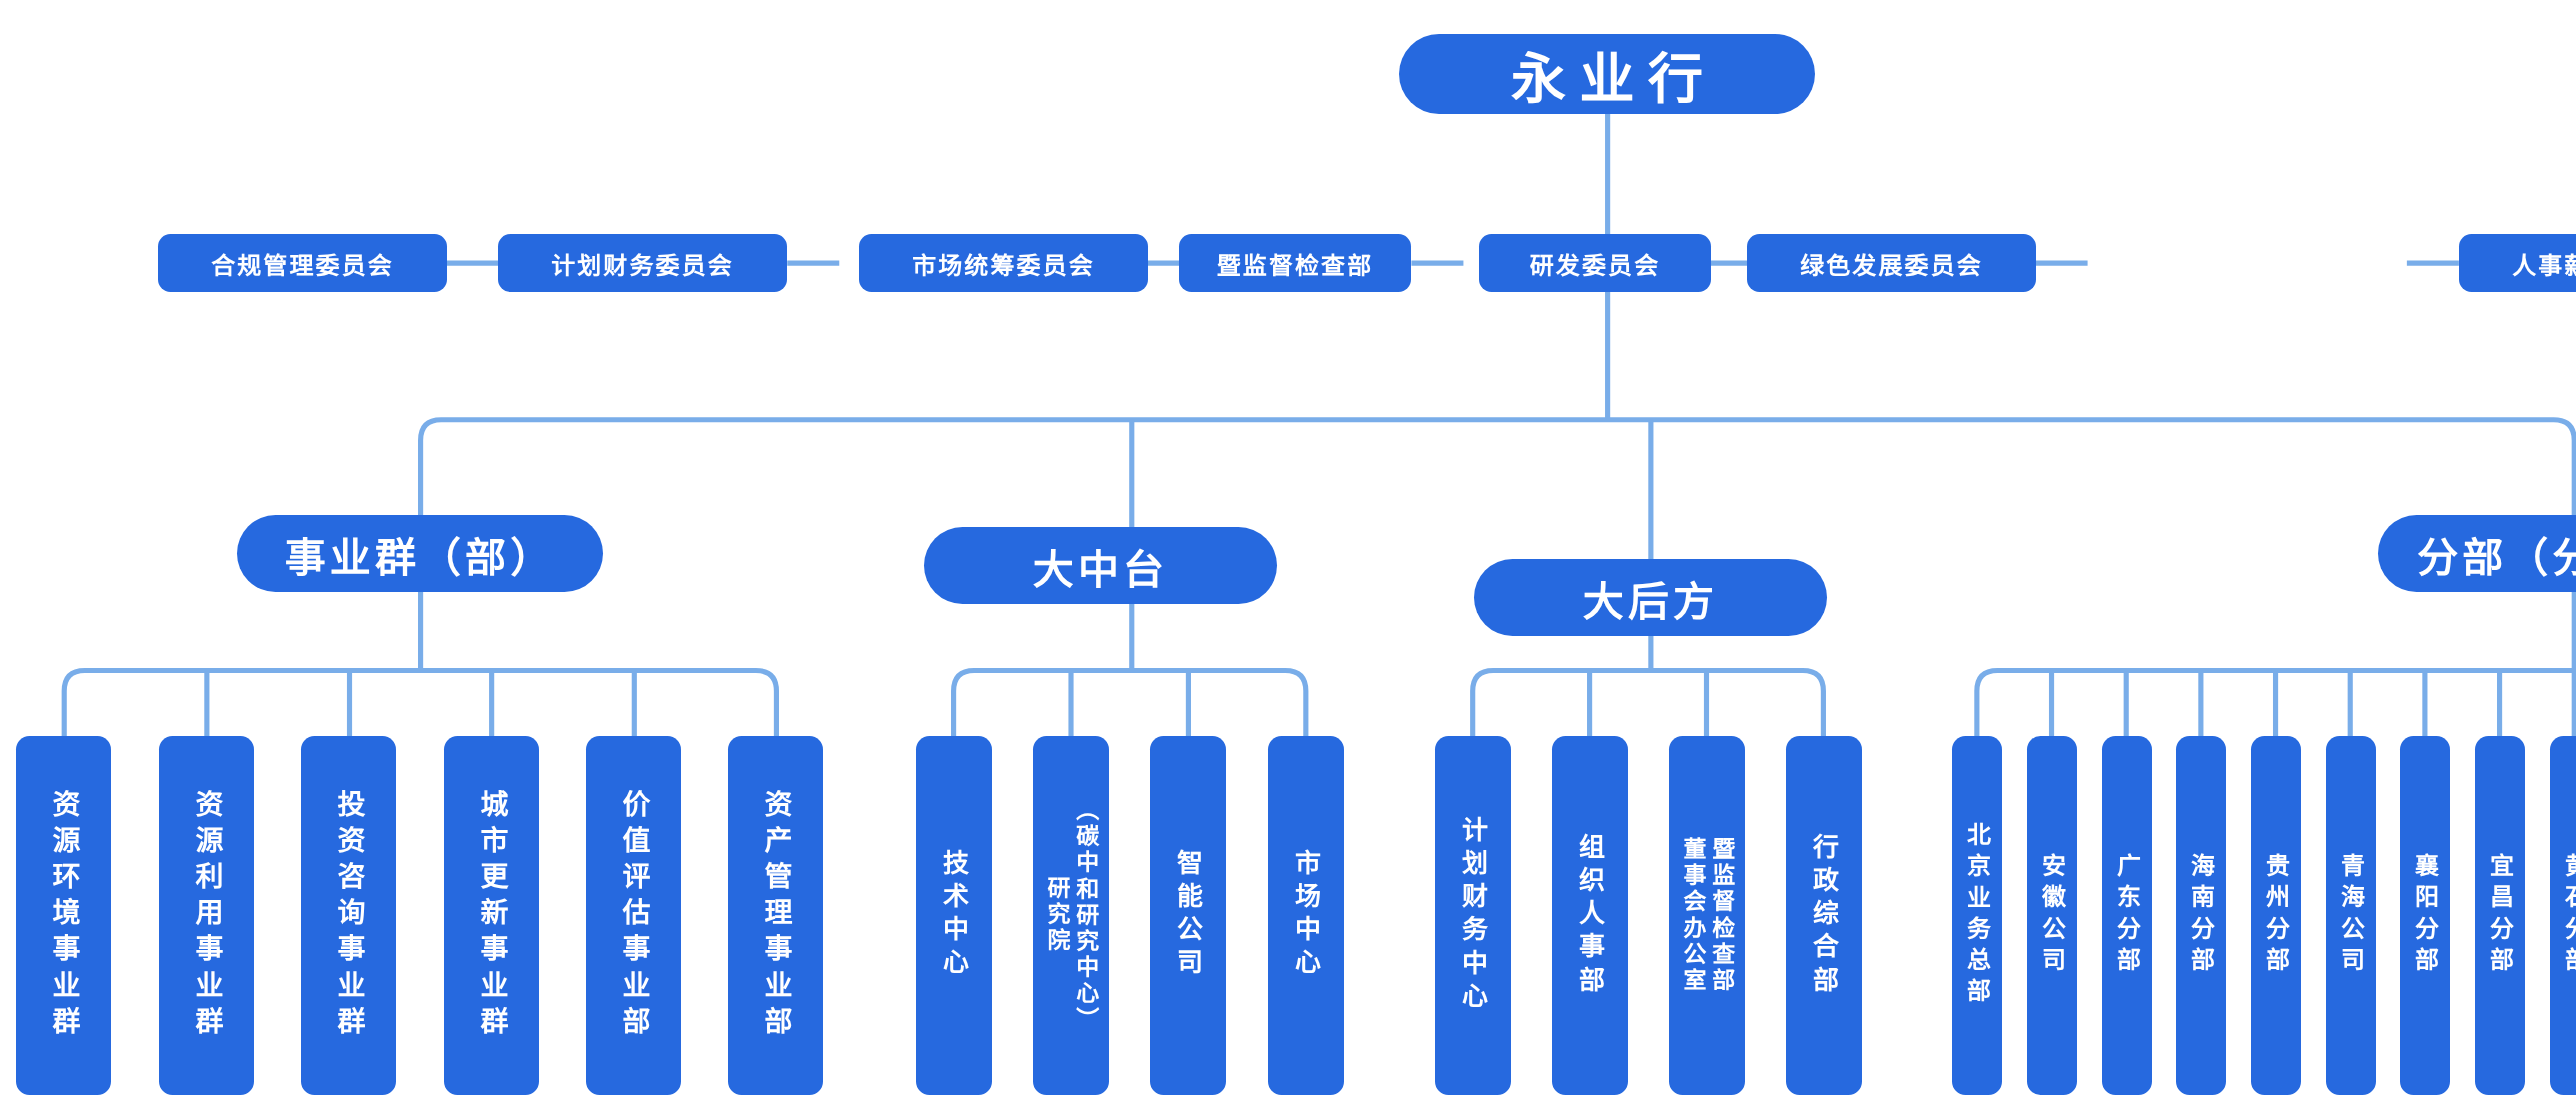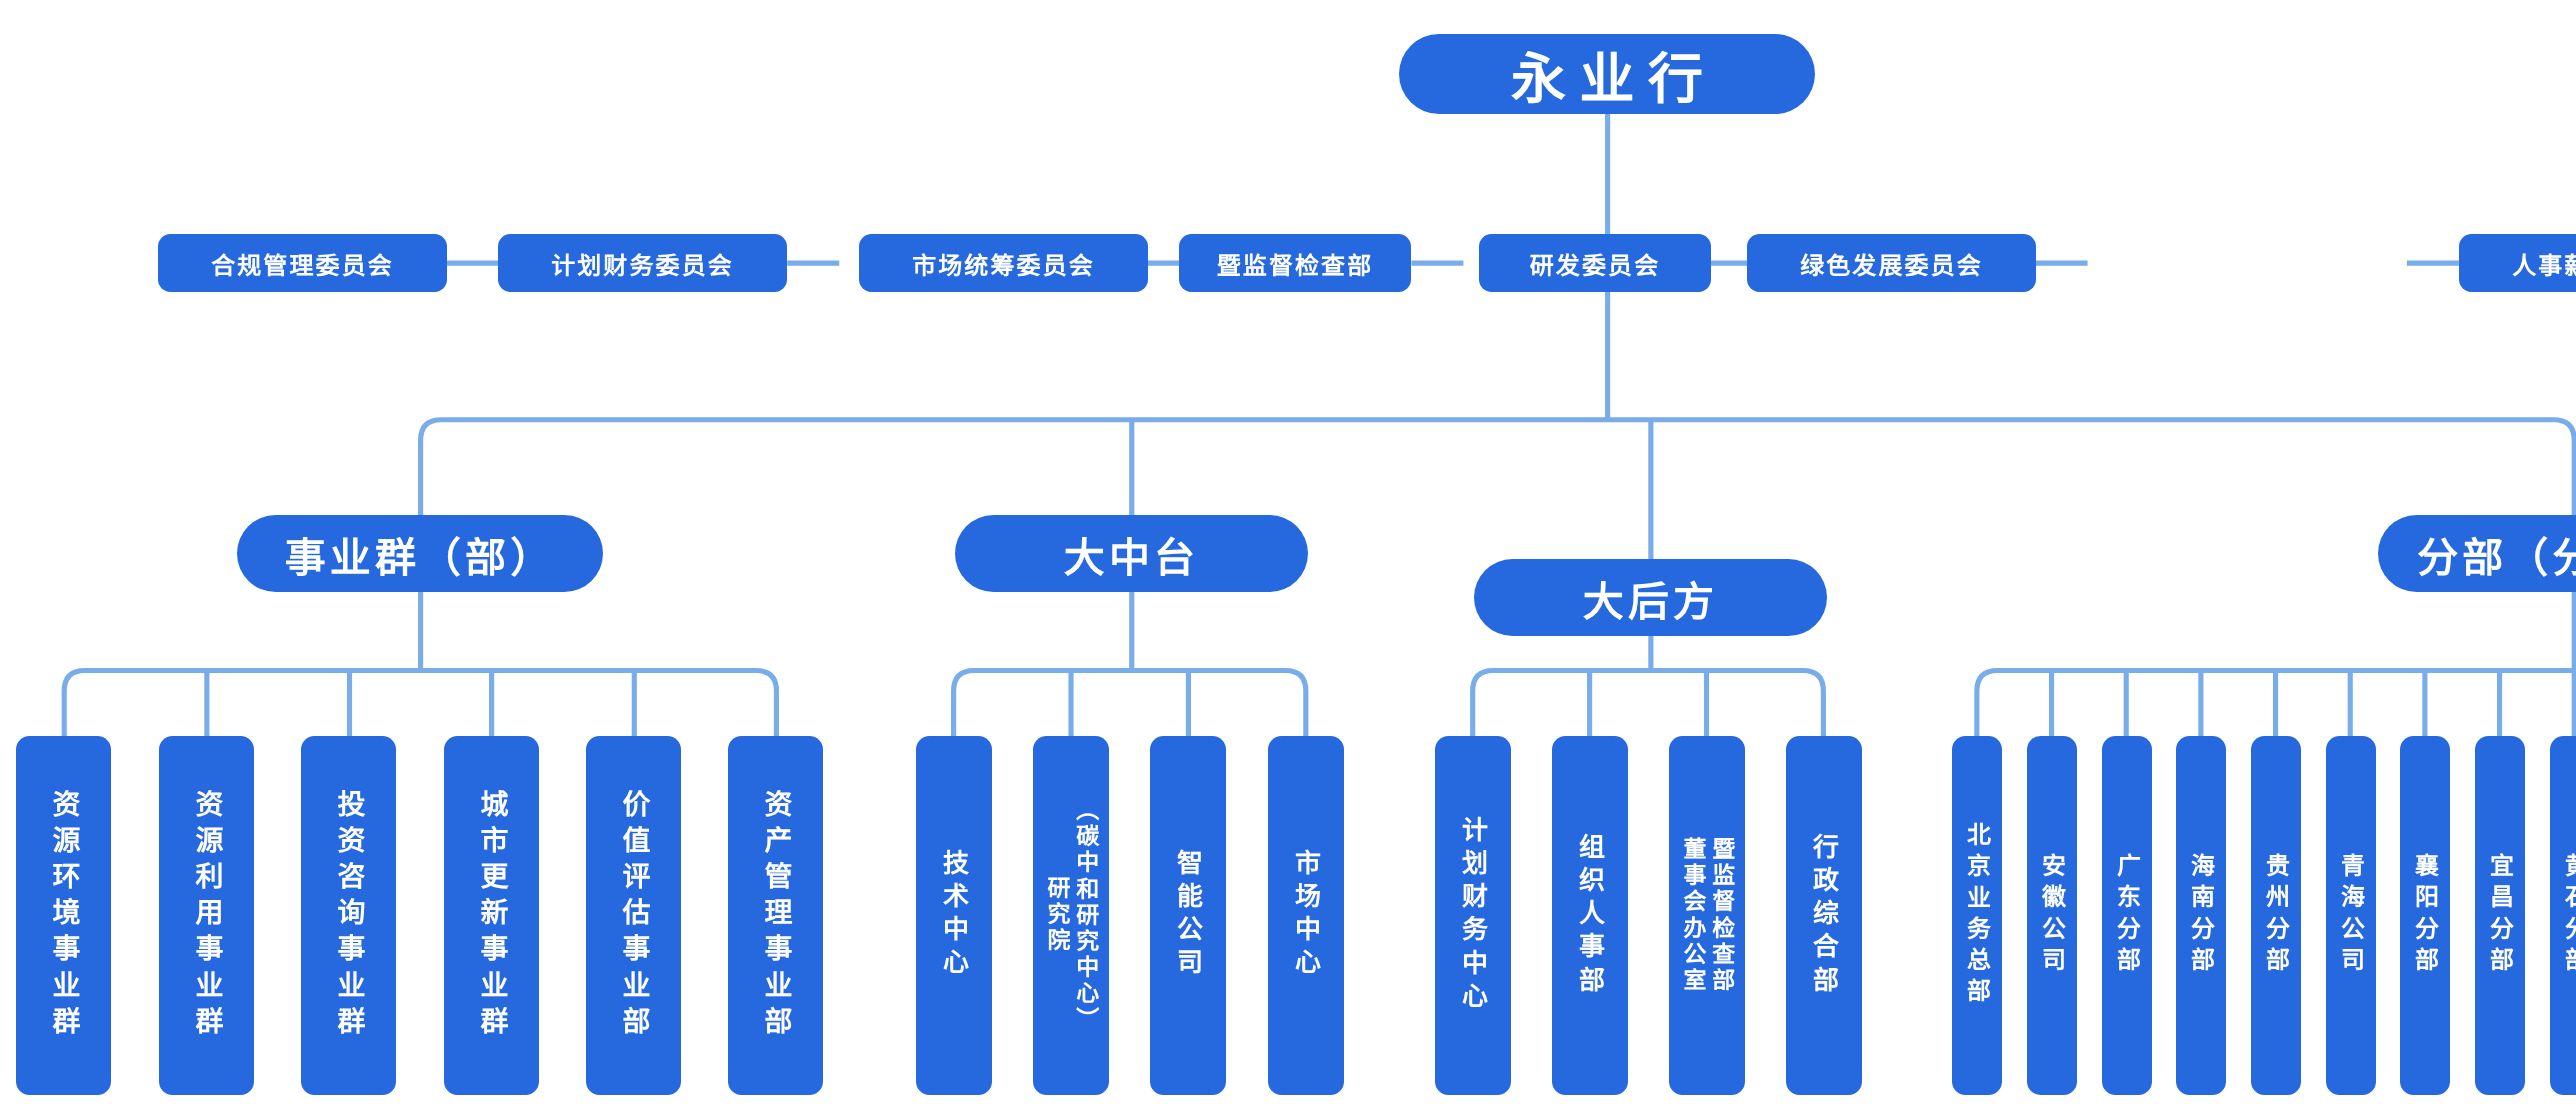--- a/index.html
+++ b/index.html
@@ -82,21 +82,21 @@
 
   <div class="node committee" style="left:158px;width:289px;">合规管理委员会</div>
   <div class="node committee" style="left:498px;width:289px;">计划财务委员会</div>
   <div class="node committee" style="left:839px;width:289px;margin-left:20px;">市场统筹委员会</div>
   <div class="node committee" style="left:1179px;width:232px;">暨监督检查部</div>
   <div class="node committee" style="left:1463px;width:232px;margin-left:16px;">研发委员会</div>
   <div class="node committee" style="left:1747px;width:289px;">绿色发展委员会</div>
   <div class="node committee" style="left:2459px;width:289px;">人事薪酬委员会</div>
 
   <div class="node pill" style="left:237px;width:366px;">事业群（部）</div>
-  <div class="node pill" style="left:955px;width:353px;">大中台</div>
+  <div class="node pill" style="left:924px;width:353px;margin-top:12px;">大中台</div>
   <div class="node pill" style="left:1474px;width:353px;margin-top:44px;">大后方</div>
   <div class="node pill" style="left:2378px;width:394px;">分部（分公司）</div>
 
   <div class="node leaf g1" style="left:16px;width:95px;">
       <span>资源环境事业群</span>
     </div>
   <div class="node leaf g1" style="left:159px;width:95px;">
       <span>资源利用事业群</span>
     </div>
   <div class="node leaf g1" style="left:301px;width:95px;">

